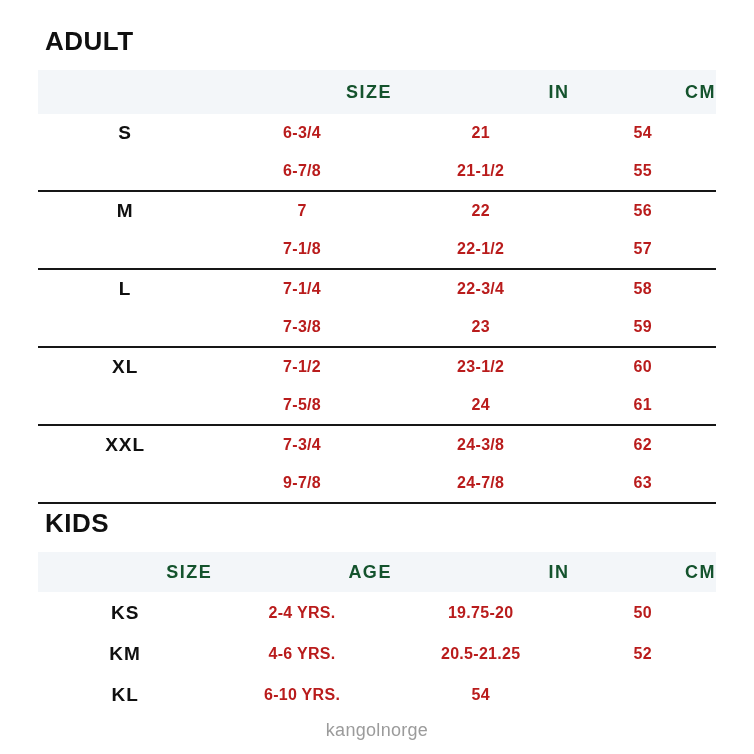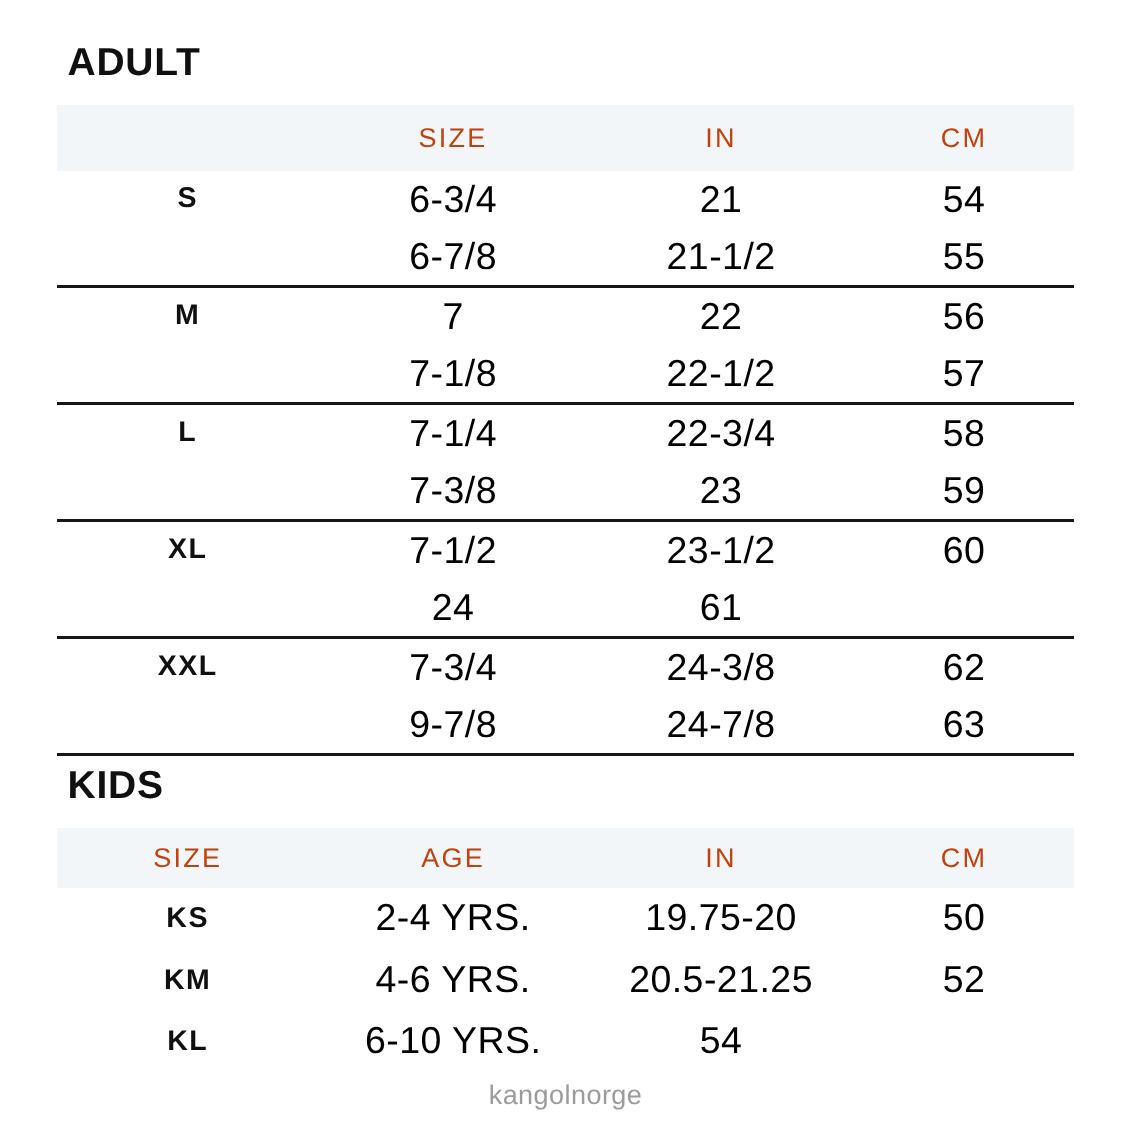--- a/index.html
+++ b/index.html
@@ -30,37 +30,37 @@
     align-items: center;
   }
 
   .thead {
     background: #f3f6f9;
     height: 44px;
   }
   .thead.kids-head { height: 40px; }
 
   .th {
-    text-align: center;
-    font-weight: 400;
+    text-align: right;
+    font-weight: 700;
     font-size: 18px;
     letter-spacing: 1.5px;
-    color: #c2410c;
+    color: #14532d;
   }
 
   .group { border-bottom: 2px solid #161616; }
 
   .body-row { height: 38px; }
   .kids-body-row { height: 41px; }
 
   .cell {
     text-align: center;
-    font-size: 25px;
-    font-weight: 400;
-    color: #000000;
+    font-size: 16px;
+    font-weight: 700;
+    color: #b91c1c;
     letter-spacing: 0.3px;
   }
   .row-label {
     text-align: center;
     font-weight: 700;
     font-size: 19px;
     letter-spacing: 1px;
     color: #101010;
   }
 
@@ -134,20 +134,21 @@
 
     <div class="group">
       <div class="grid-row body-row">
         <div class="row-label">XL</div>
         <div class="cell">7-1/2</div>
         <div class="cell">23-1/2</div>
         <div class="cell">60</div>
       </div>
       <div class="grid-row body-row">
         <div class="row-label"></div>
+        <div class="cell">7-5/8</div>
         <div class="cell">24</div>
         <div class="cell">61</div>
       </div>
     </div>
 
     <div class="group">
       <div class="grid-row body-row">
         <div class="row-label">XXL</div>
         <div class="cell">7-3/4</div>
         <div class="cell">24-3/8</div>

